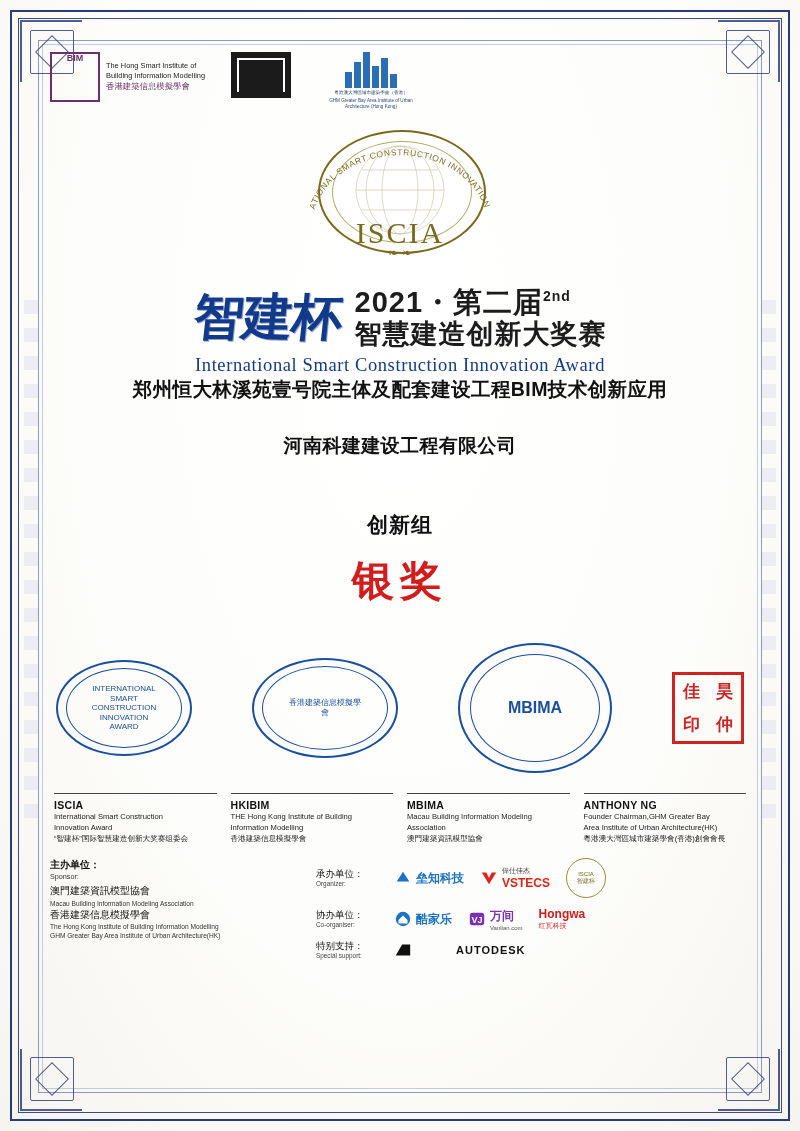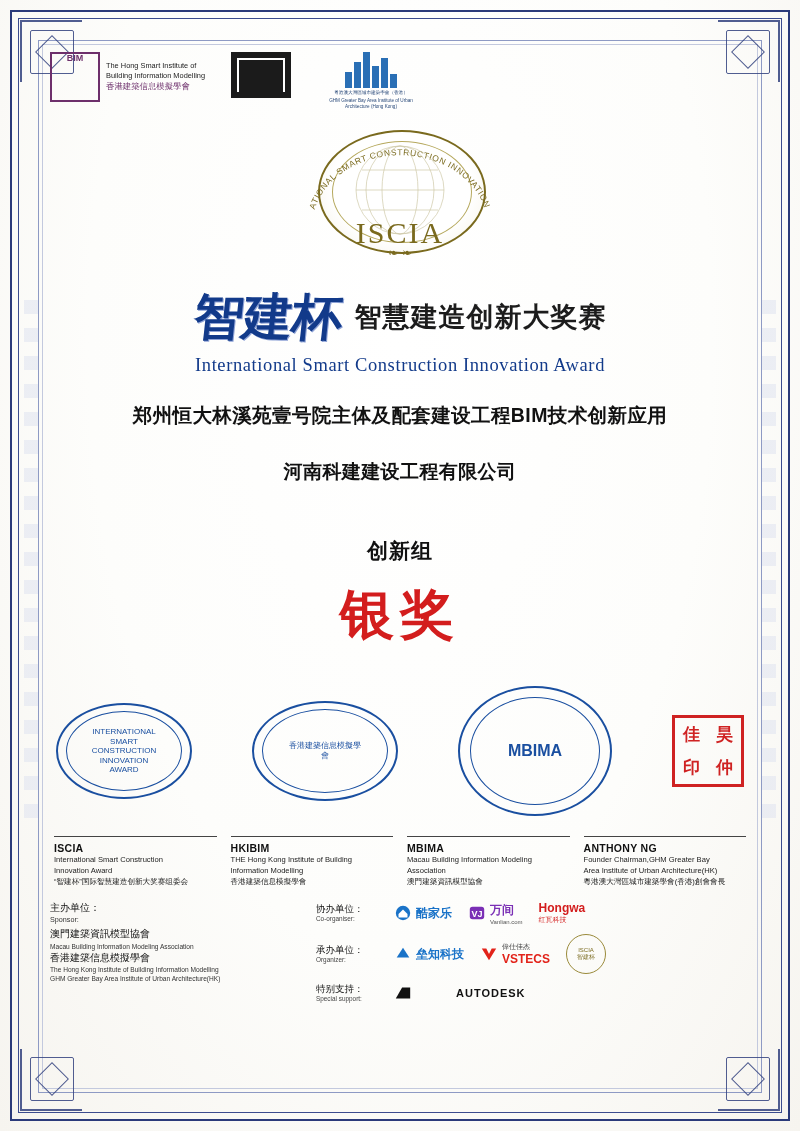--- a/index.html
+++ b/index.html
@@ -107,31 +107,31 @@
   .title-right{line-height:1.12;}
   .title-right .l1{font-size:29px;color:#1c1c1c;font-weight:bold;letter-spacing:1px;}
   .title-right .l1 .sup{font-size:14px;vertical-align:super;}
   .title-right .l2{font-size:27px;color:#1c1c1c;font-weight:bold;letter-spacing:1px;}
   .eng-title{
     text-align:center;font-family:"Liberation Serif",serif;font-size:18.5px;color:#123a8a;
     letter-spacing:.6px;margin-top:4px;
   }
 
   .project{
-    text-align:center;font-size:19.5px;font-weight:bold;color:#111;margin-top:26px;letter-spacing:.4px;
+    text-align:center;font-size:19.5px;font-weight:bold;color:#111;letter-spacing:.4px;
   }
   .company{
     text-align:center;font-size:19px;font-weight:bold;color:#111;margin-top:30px;letter-spacing:.4px;
   }
   .category{
     text-align:center;font-size:21px;font-weight:bold;color:#111;margin-top:52px;letter-spacing:1px;
   }
   .prize{
     text-align:center;font-family:"DejaVu Serif",serif;font-weight:bold;
-    font-size:54px;color:#d31d1d;margin-top:14px;letter-spacing:6px;
+    font-size:42px;color:#d31d1d;margin-top:14px;letter-spacing:6px;
   }
 
   
   .seals{display:flex;align-items:center;justify-content:space-between;margin-top:34px;padding:0 6px;}
   .seal{position:relative;}
   .seal-oval{
     width:132px;height:92px;border-radius:50%;border:2px solid #1a4fa0;color:#1a4fa0;
     display:flex;align-items:center;justify-content:center;text-align:center;
     font-size:8px;line-height:1.2;position:relative;
   }
@@ -156,21 +156,21 @@
 
   
   .sig-row{display:flex;gap:14px;margin-top:20px;padding:0 4px;}
   .sig{flex:1;border-top:1px solid #444;padding-top:5px;}
   .sig .nm{font-size:10.5px;font-weight:bold;color:#111;letter-spacing:.3px;}
   .sig .ln{font-size:7.6px;color:#222;line-height:1.45;}
 
   
   .footer{display:flex;margin-top:14px;gap:16px;}
   .f-left{width:250px;}
-  .f-left .sponsor-label{font-size:10px;font-weight:normal;color:#111;}
+  .f-left .sponsor-label{font-size:10px;font-weight:bold;color:#111;}
   .f-left .sponsor-en{font-size:7.2px;color:#333;margin-bottom:3px;}
   .f-left .row-cn{font-size:10px;color:#111;line-height:1.45;}
   .f-left .row-en{font-size:6.6px;color:#333;line-height:1.4;}
   .f-right{flex:1;}
   .f-row{display:flex;align-items:center;gap:10px;margin-bottom:9px;}
   .f-row .lab{width:68px;font-size:9.5px;color:#111;line-height:1.25;}
   .f-row .lab small{display:block;font-size:6.4px;color:#444;}
   .brands{display:flex;align-items:center;gap:16px;flex-wrap:wrap;}
   .brand{display:flex;align-items:center;gap:4px;font-size:12px;font-weight:bold;}
   .b-lets{color:#1a73c8;}
@@ -254,20 +254,23 @@
           <line x1="62" y1="80" x2="138" y2="80" stroke="#cfc9a8" stroke-width="0.7"></line>
         </svg>
         <div class="iscia">ISCIA</div>
         <div class="laurel">❧ ❧</div>
       </div>
     </div>
 
     <div class="title-block">
       <div class="zhijianbei">智建杯</div>
       <div class="title-right">
+        <div class="l1">
+          <span>2021・第二届</span><span class="sup">2nd</span>
+        </div>
         <div class="l2">智慧建造创新大奖赛</div>
       </div>
     </div>
     <div class="eng-title">International Smart Construction Innovation Award</div>
 
     <div class="project">郑州恒大林溪苑壹号院主体及配套建设工程BIM技术创新应用</div>
     <div class="company">河南科建建设工程有限公司</div>
     <div class="category">创新组</div>
     <div class="prize">银奖</div>
 
@@ -331,20 +334,48 @@
         <div class="row-en">Macau Building Information Modeling Association</div>
         <div class="row-cn">香港建築信息模擬學會</div>
         <div class="row-en">The Hong Kong Institute of Building Information Modelling</div>
         <div class="row-en">GHM Greater Bay Area Institute of Urban Architecture(HK)</div>
       </div>
 
       <div class="f-right">
 
         <div class="f-row">
           <div class="lab">
+            <span>承办单位：</span>
+            <small>Organizer:</small>
+          </div>
+          <div class="brands">
+            <div class="brand b-lets">
+              <svg class="sq" viewBox="0 0 20 20">
+                <path d="M3 14 L10 3 L17 14 Z" fill="#1a73c8"></path>
+              </svg>
+              <span>垒知科技</span>
+            </div>
+            <div class="brand b-vstecs">
+              <svg class="sq" viewBox="0 0 20 20">
+                <path d="M2 4 L10 17 L18 4 L13 4 L10 10 L7 4 Z" fill="#e2231a"></path>
+              </svg>
+              <span>
+                <span class="sub">偉仕佳杰</span>
+                <span>VSTECS</span>
+              </span>
+            </div>
+            <div class="b-badge">
+              <span>ISCIA</span>
+              <span>智建杯</span>
+            </div>
+          </div>
+        </div>
+
+        <div class="f-row">
+          <div class="lab">
             <span>协办单位：</span>
             <small>Co-organiser:</small>
           </div>
           <div class="brands">
             <div class="brand b-kujiale">
               <svg class="sq" viewBox="0 0 20 20">
                 <circle cx="10" cy="10" r="8" fill="#1a73c8"></circle>
                 <path d="M5 11 L10 6 L15 11 L15 15 L5 15 Z" fill="#fff"></path>
               </svg>
               <span>酷家乐</span>
@@ -363,48 +394,20 @@
               <span>
                 <span>Hongwa</span>
                 <span class="sub">红瓦科技</span>
               </span>
             </div>
           </div>
         </div>
 
         <div class="f-row">
           <div class="lab">
-            <span>承办单位：</span>
-            <small>Organizer:</small>
-          </div>
-          <div class="brands">
-            <div class="brand b-lets">
-              <svg class="sq" viewBox="0 0 20 20">
-                <path d="M3 14 L10 3 L17 14 Z" fill="#1a73c8"></path>
-              </svg>
-              <span>垒知科技</span>
-            </div>
-            <div class="brand b-vstecs">
-              <svg class="sq" viewBox="0 0 20 20">
-                <path d="M2 4 L10 17 L18 4 L13 4 L10 10 L7 4 Z" fill="#e2231a"></path>
-              </svg>
-              <span>
-                <span class="sub">偉仕佳杰</span>
-                <span>VSTECS</span>
-              </span>
-            </div>
-            <div class="b-badge">
-              <span>ISCIA</span>
-              <span>智建杯</span>
-            </div>
-          </div>
-        </div>
-
-        <div class="f-row">
-          <div class="lab">
             <span>特别支持：</span>
             <small>Special support:</small>
           </div>
           <div class="brands">
             <div class="brand">
               <svg class="sq" viewBox="0 0 20 20">
                 <path d="M2 16 L9 4 L18 4 L18 16 Z" fill="#111"></path>
               </svg>
               <span class="b-autodesk">AUTODESK</span>
             </div>

